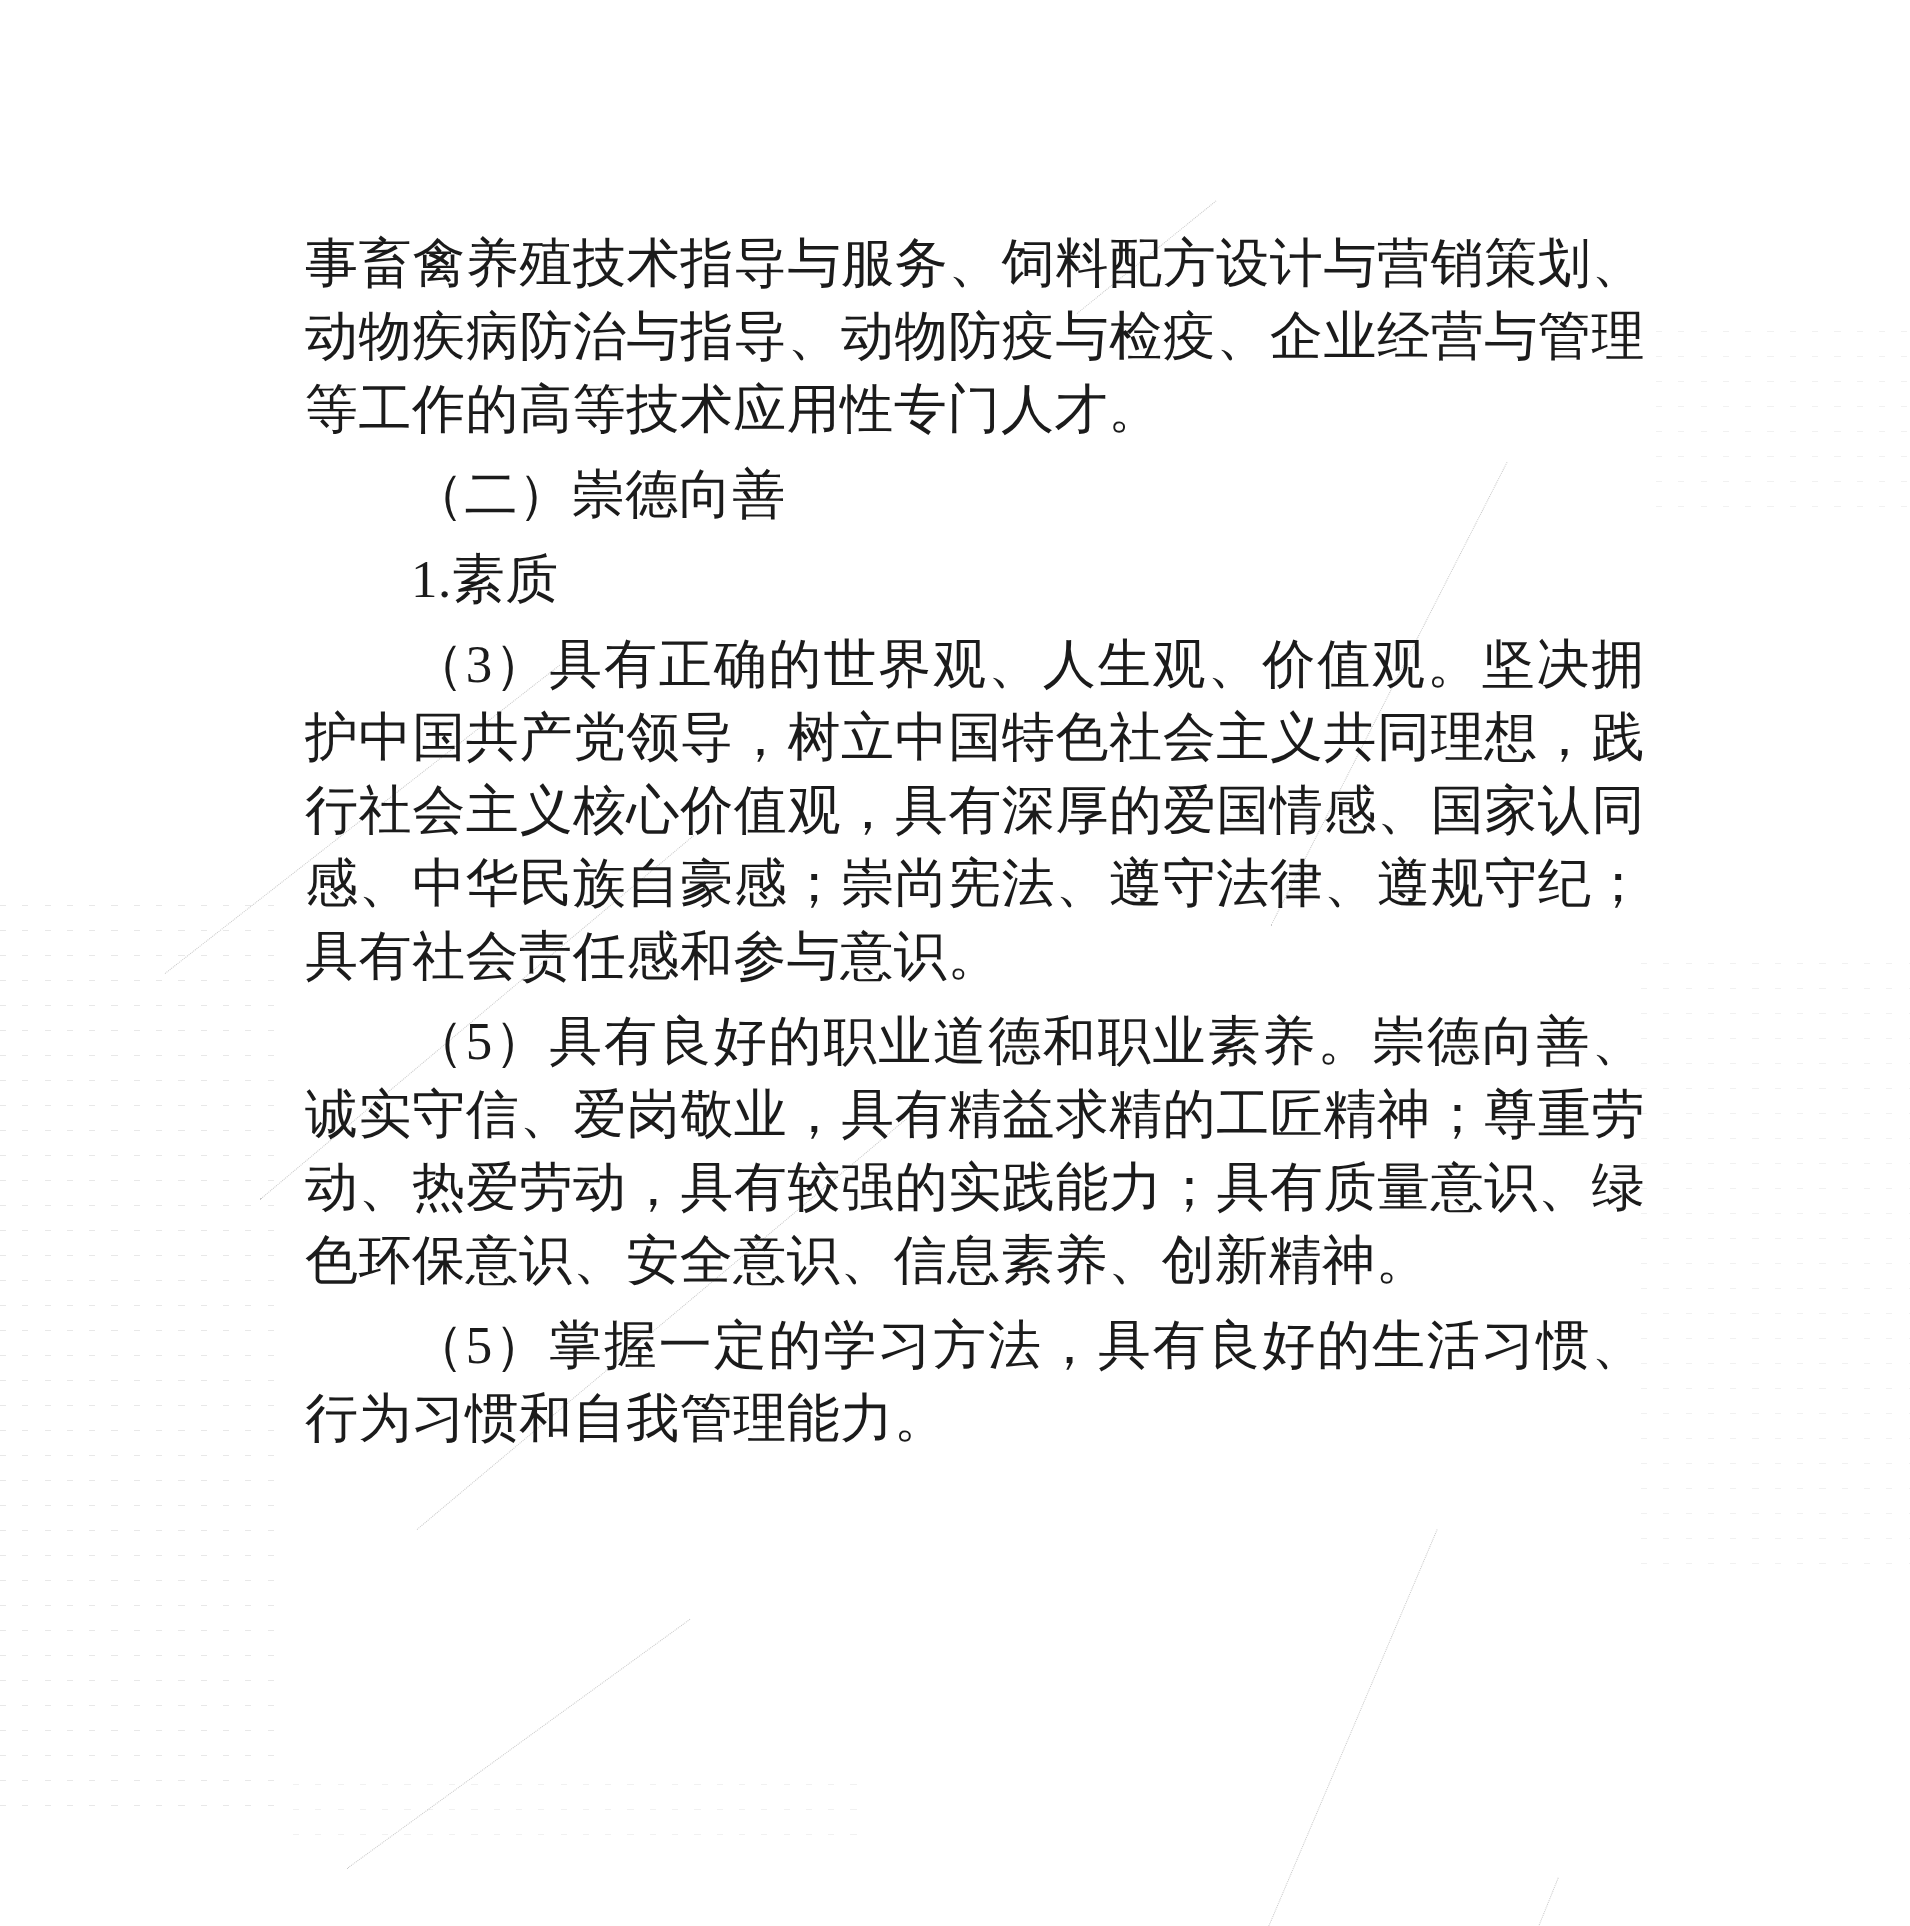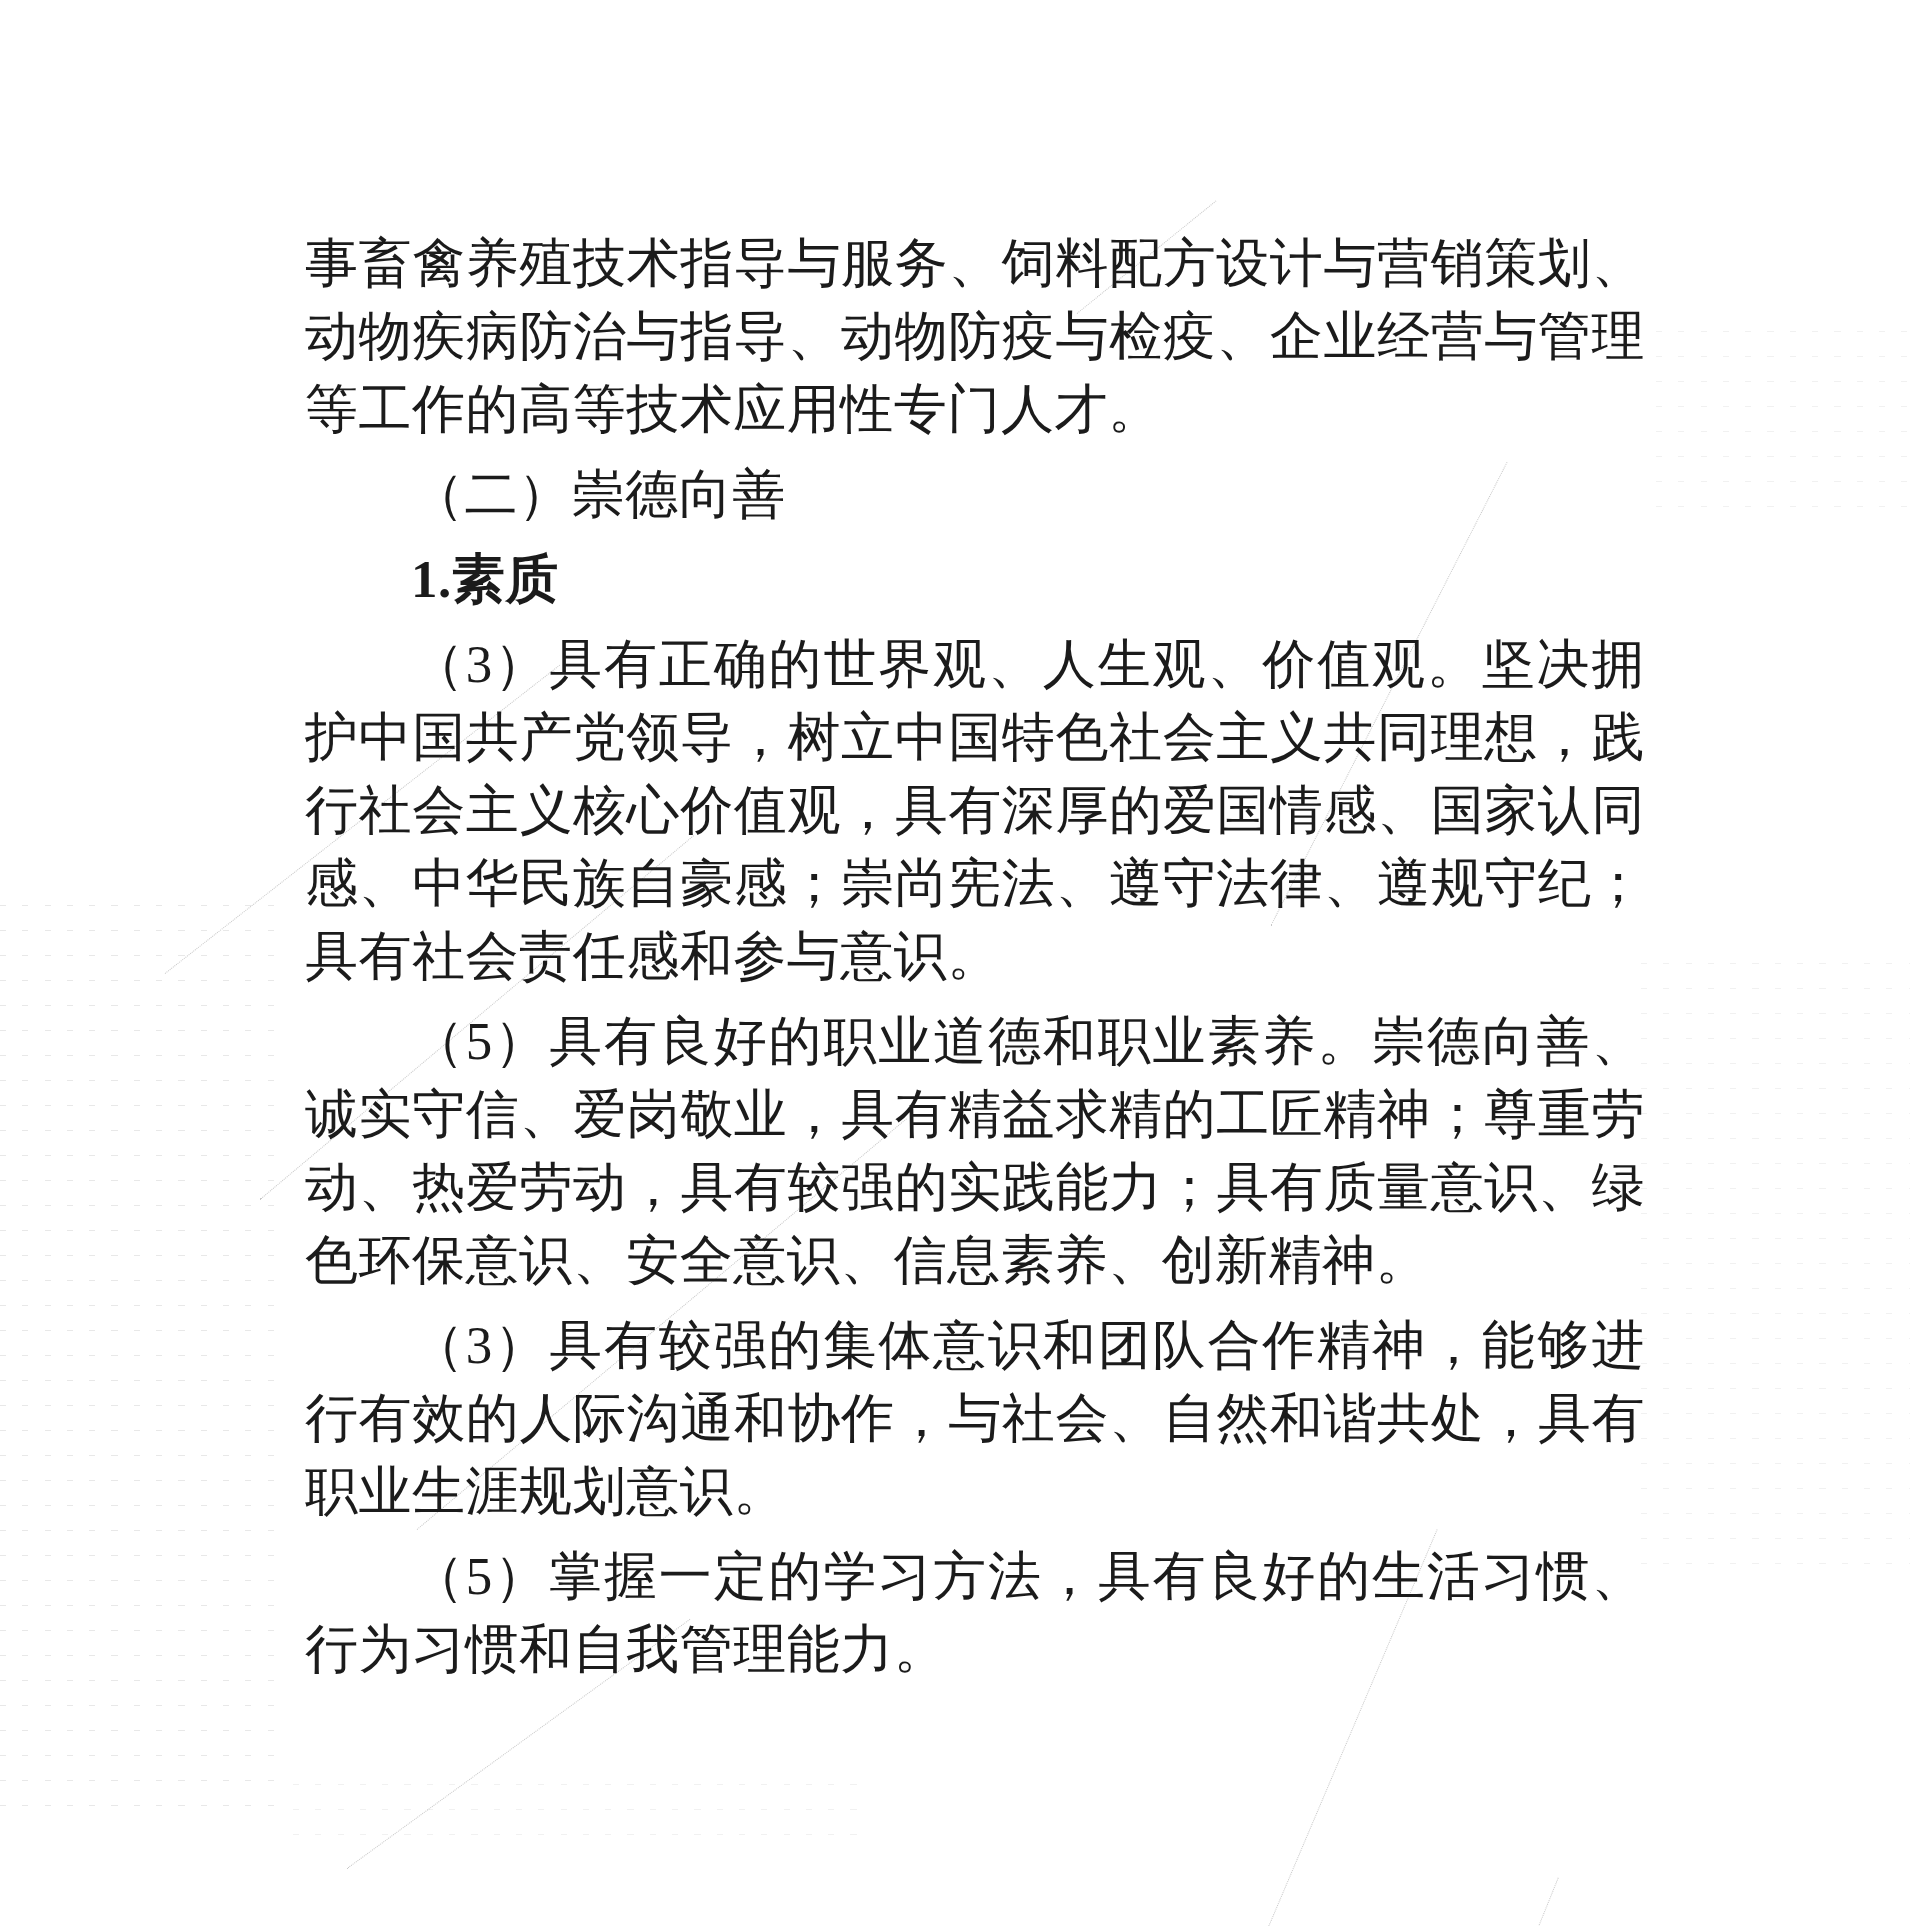--- a/index.html
+++ b/index.html
@@ -34,21 +34,21 @@
     text-justify: inter-character;
     letter-spacing: 0.01em;
   }
   .text-block p.para {
     margin: 12px;
     padding: 0;
     text-indent: 2em;
     word-break: break-all;
   }
   .text-block p.no-indent { text-indent: 0; }
-  .text-block p.bold { font-weight: 700; }
+  .text-block p.bold { font-weight: 400; }
 
   
   .diag {
     position: absolute;
     height: 0;
     border-top: 1.9px dotted rgba(110,110,110,0.38);
     transform-origin: left center;
     pointer-events: none;
   }
   .dashfield {
@@ -82,17 +82,16 @@
 
   <div class="dashfield light" style="left:293px;  top:1784px; width:578px; height:69px;"></div>
   <div class="dashfield light" style="left:1656px; top:331px;  width:254px;  height:193px;"></div>
 
   <main class="text-block">
       <p class="para no-indent">事畜禽养殖技术指导与服务、饲料配方设计与营销策划、动物疾病防治与指导、动物防疫与检疫、企业经营与管理等工作的高等技术应用性专门人才。</p>
       <p class="para">（二）崇德向善</p>
       <p class="para bold">1.素质</p>
       <p class="para">（3）具有正确的世界观、人生观、价值观。坚决拥护中国共产党领导，树立中国特色社会主义共同理想，践行社会主义核心价值观，具有深厚的爱国情感、国家认同感、中华民族自豪感；崇尚宪法、遵守法律、遵规守纪；具有社会责任感和参与意识。</p>
       <p class="para">（5）具有良好的职业道德和职业素养。崇德向善、诚实守信、爱岗敬业，具有精益求精的工匠精神；尊重劳动、热爱劳动，具有较强的实践能力；具有质量意识、绿色环保意识、安全意识、信息素养、创新精神。</p>
-      <p class="para">（3）具有较强的集体意识和团队合作精神，能够进行有效的人际沟通和协作，与社会、自然和谐共处，具有职业生涯规划意识。</p>
       <p class="para">（5）掌握一定的学习方法，具有良好的生活习惯、行为习惯和自我管理能力。</p>
     </main>
 </div>
 
 
 </body></html>

